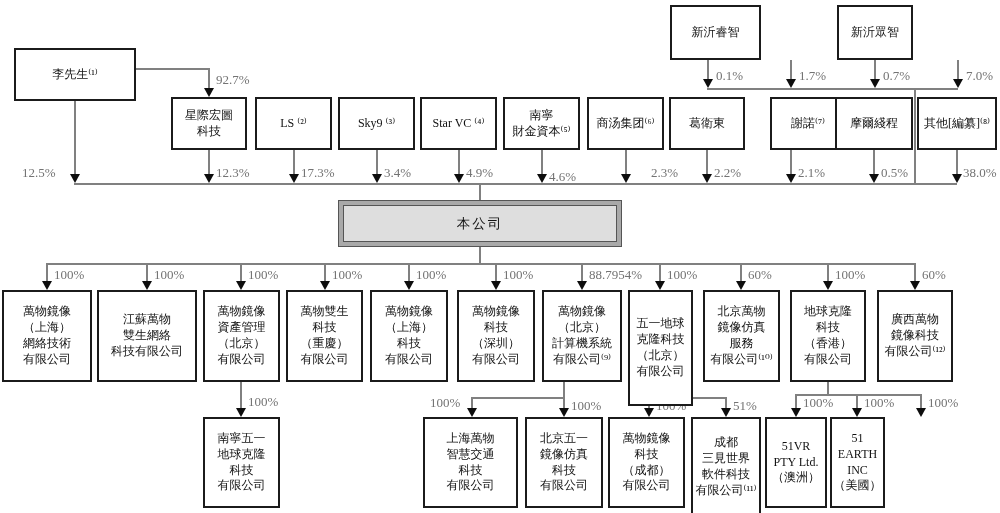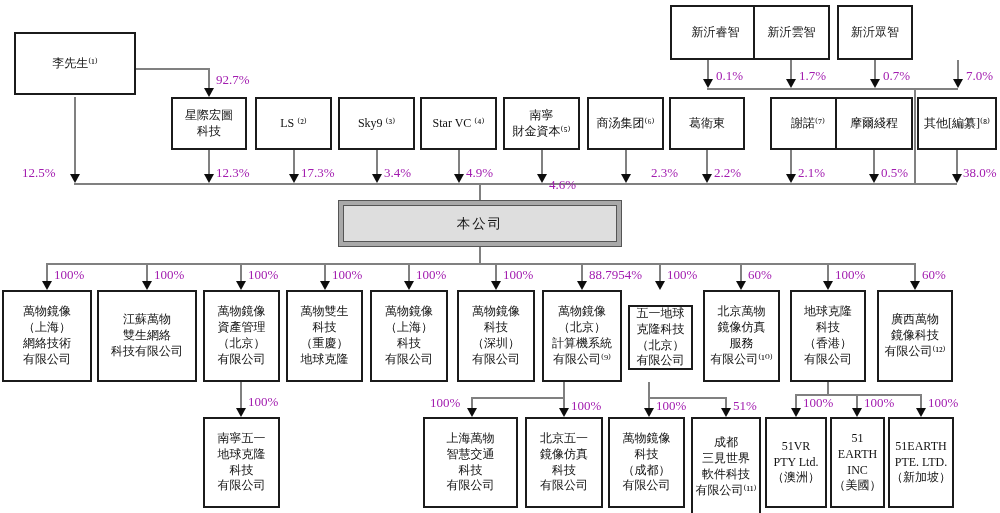--- a/index.html
+++ b/index.html
@@ -8,21 +8,21 @@
   .node{position:absolute;box-sizing:border-box;border:2px solid #1b1b1b;background:#fff;
         display:flex;align-items:center;justify-content:center;text-align:center;
         font-size:12px;line-height:1.32;white-space:pre-line;padding:1px;}
   .company{background:#dedede;border:1px solid #555;
            box-shadow:inset 0 0 0 4px #a9a9a9, inset 0 0 0 5px #555;
            font-size:13.5px;letter-spacing:2px;}
   .hl{position:absolute;height:1.5px;background:#808080;}
   .vl{position:absolute;width:1.5px;background:#808080;}
   .ah{position:absolute;width:0;height:0;border-left:5px solid transparent;
       border-right:5px solid transparent;border-top:9px solid #0d0d0d;}
-  .pct{position:absolute;font-size:13px;line-height:14px;white-space:nowrap;color:#a21caf;}
+  .pct{position:absolute;font-size:13px;line-height:14px;white-space:nowrap;color:#737373;}
 </style>
 </head>
 <body>
 
 <div class="canvas">
 
   <div class="hl" style="left:136px;top:68px;width:73px"></div>
   <div class="vl" style="left:208px;top:68px;height:21px"></div>
   <div class="vl" style="left:74px;top:97px;height:78px"></div>
 
@@ -116,21 +116,21 @@
   <span class="pct" style="left:216px;top:73px">92.7%</span>
   <span class="pct" style="left:22px;top:166px">12.5%</span>
   <span class="pct" style="left:716px;top:69px">0.1%</span>
   <span class="pct" style="left:799px;top:69px">1.7%</span>
   <span class="pct" style="left:883px;top:69px">0.7%</span>
   <span class="pct" style="left:966px;top:69px">7.0%</span>
   <span class="pct" style="left:216px;top:166px">12.3%</span>
   <span class="pct" style="left:301px;top:166px">17.3%</span>
   <span class="pct" style="left:384px;top:166px">3.4%</span>
   <span class="pct" style="left:466px;top:166px">4.9%</span>
-  <span class="pct" style="left:549px;top:178px">4.6%</span>
+  <span class="pct" style="left:549px;top:170px">4.6%</span>
   <span class="pct" style="left:651px;top:166px">2.3%</span>
   <span class="pct" style="left:714px;top:166px">2.2%</span>
   <span class="pct" style="left:798px;top:166px">2.1%</span>
   <span class="pct" style="left:881px;top:166px">0.5%</span>
   <span class="pct" style="left:963px;top:166px">38.0%</span>
   <span class="pct" style="left:54px;top:268px">100%</span>
   <span class="pct" style="left:154px;top:268px">100%</span>
   <span class="pct" style="left:248px;top:268px">100%</span>
   <span class="pct" style="left:332px;top:268px">100%</span>
   <span class="pct" style="left:416px;top:268px">100%</span>
@@ -142,24 +142,23 @@
   <span class="pct" style="left:922px;top:268px">60%</span>
   <span class="pct" style="left:248px;top:395px">100%</span>
   <span class="pct" style="left:430px;top:396px">100%</span>
   <span class="pct" style="left:571px;top:399px">100%</span>
   <span class="pct" style="left:656px;top:399px">100%</span>
   <span class="pct" style="left:733px;top:399px">51%</span>
   <span class="pct" style="left:803px;top:396px">100%</span>
   <span class="pct" style="left:864px;top:396px">100%</span>
   <span class="pct" style="left:928px;top:396px">100%</span>
 
-  <div class="node" style="left:14px;top:32px;width:122px;height:63px">李先生⁽¹⁾</div>
+  <div class="node" style="left:14px;top:48px;width:122px;height:53px">李先生⁽¹⁾</div>
 
   <div class="node" style="left:670px;top:5px;width:91px;height:55px">新沂睿智</div>
-  <div class="node" style="left:753px;top:5px;width:77px;height:55px">新沂雲智</div>
   <div class="node" style="left:837px;top:5px;width:76px;height:55px">新沂眾智</div>
 
   <div class="node" style="left:171px;top:97px;width:76px;height:53px">星際宏圖
 科技</div>
   <div class="node" style="left:255px;top:97px;width:77px;height:53px">LS ⁽²⁾</div>
   <div class="node" style="left:338px;top:97px;width:77px;height:53px">Sky9 ⁽³⁾</div>
   <div class="node" style="left:420px;top:97px;width:77px;height:53px">Star VC ⁽⁴⁾</div>
   <div class="node" style="left:503px;top:97px;width:77px;height:53px">南寧
 財金資本⁽⁵⁾</div>
   <div class="node" style="left:587px;top:97px;width:77px;height:53px">商汤集团⁽⁶⁾</div>
@@ -177,34 +176,34 @@
   <div class="node" style="left:97px;top:290px;width:100px;height:92px">江蘇萬物
 雙生網絡
 科技有限公司</div>
   <div class="node" style="left:203px;top:290px;width:77px;height:92px">萬物鏡像
 資產管理
 （北京）
 有限公司</div>
   <div class="node" style="left:286px;top:290px;width:77px;height:92px">萬物雙生
 科技
 （重慶）
-地球克隆</div>
+有限公司</div>
   <div class="node" style="left:370px;top:290px;width:78px;height:92px">萬物鏡像
 （上海）
 科技
 有限公司</div>
   <div class="node" style="left:457px;top:290px;width:78px;height:92px">萬物鏡像
 科技
 （深圳）
 有限公司</div>
   <div class="node" style="left:542px;top:290px;width:80px;height:92px">萬物鏡像
 （北京）
 計算機系統
 有限公司⁽⁹⁾</div>
-  <div class="node" style="left:628px;top:305px;width:65px;height:65px">五一地球
+  <div class="node" style="left:628px;top:290px;width:65px;height:116px">五一地球
 克隆科技
 （北京）
 有限公司</div>
   <div class="node" style="left:703px;top:290px;width:77px;height:92px">北京萬物
 鏡像仿真
 服務
 有限公司⁽¹⁰⁾</div>
   <div class="node" style="left:790px;top:290px;width:76px;height:92px">地球克隆
 科技
 （香港）
@@ -233,17 +232,14 @@
 三見世界
 軟件科技
 有限公司⁽¹¹⁾</div>
   <div class="node" style="left:765px;top:417px;width:62px;height:91px">51VR
 PTY Ltd.
 （澳洲）</div>
   <div class="node" style="left:830px;top:417px;width:55px;height:91px">51
 EARTH
 INC
 （美國）</div>
-  <div class="node" style="left:888px;top:417px;width:66px;height:91px">51EARTH
-PTE. LTD.
-（新加坡）</div>
 
 </div>
 
 </body></html>

